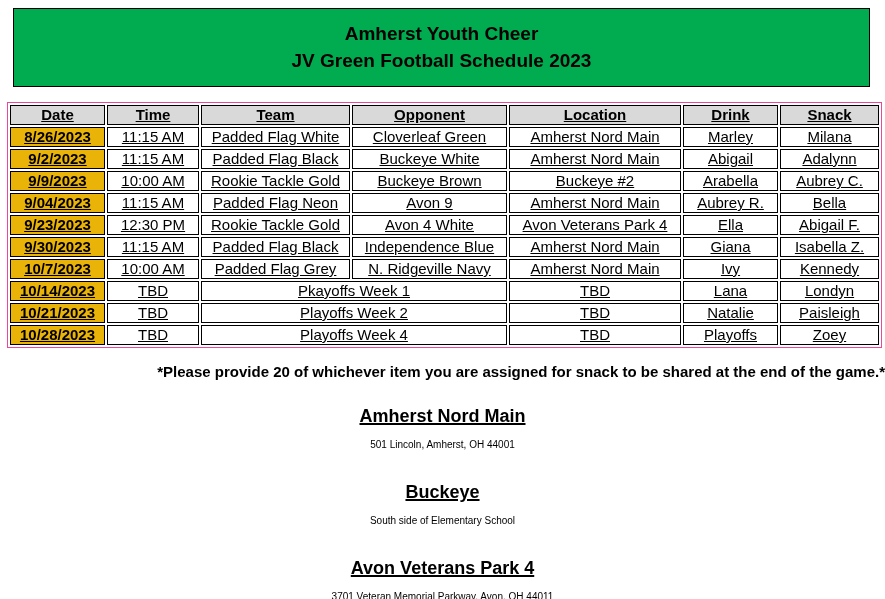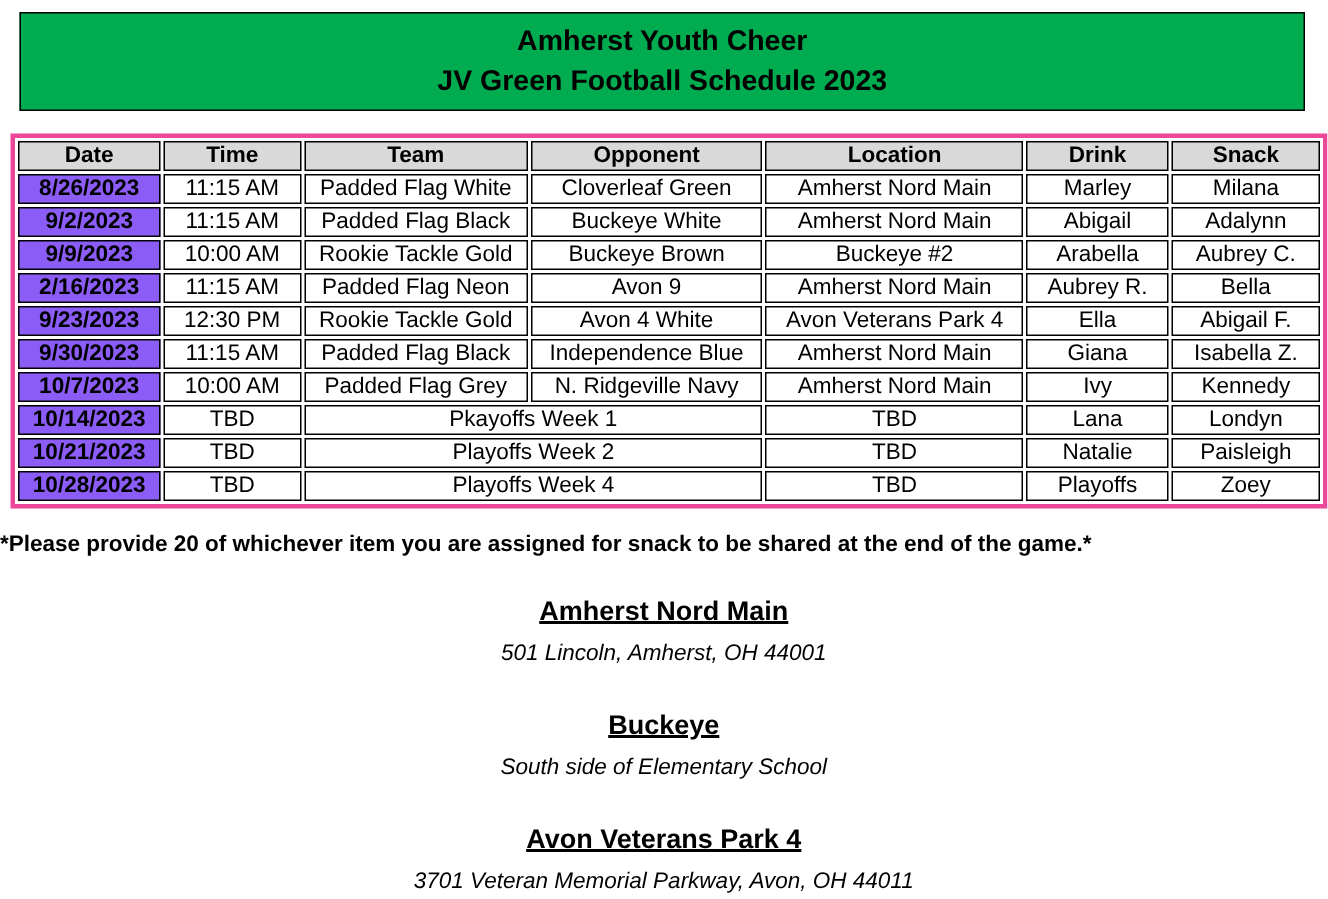--- a/index.html
+++ b/index.html
@@ -5,78 +5,78 @@
   * { box-sizing: border-box; }
   html, body {
     margin: 0; padding: 0;
     width: 885px; height: 599px;
     background: #ffffff;
     color: #000000;
     font-family: "Liberation Sans", sans-serif;
   }
   .banner {
     margin: 8px 15px 0 13px;
-    height: 66px;
+    height: 79px;
     background: #00AC4F;
     border: 1px solid #000;
     display: flex; flex-direction: column;
     justify-content: center; align-items: center;
     gap: 7px;
     font-weight: bold;
     font-size: 19px;
     line-height: 20px;
     text-align: center;
   }
   table.schedule {
     border-collapse: separate;
     border-spacing: 2px;
     margin: 15px 0 0 7px;
-    border: 3px solid #ec4899;
+    border: 1px solid #ec4899;
     table-layout: fixed;
+    text-decoration: underline;
   }
   .schedule th, .schedule td {
     border: 1px solid #000;
     background: #ffffff;
     text-align: center;
     vertical-align: middle;
     font-size: 15px;
     height: 18px;
     line-height: 18px;
     padding: 0 2px;
     overflow: hidden;
     white-space: nowrap;
   }
   .schedule th {
     background: #D9D9D9;
     font-weight: bold;
   }
   .schedule td.datecell {
-    background: #8b5cf6;
+    background: #eab308;
     font-weight: bold;
     margin-left: 30px;
   }
   .note {
     margin: 15px 0 0 0;
-    text-align: left;
+    text-align: right;
     font-weight: bold;
     font-size: 15px;
   }
   .loc { text-align: center; }
   .loc .locname {
     margin: 26px 0 6px 0;
     font-size: 18px;
     font-weight: bold;
     text-decoration: underline;
     text-decoration-thickness: 2px;
   }
   .loc .addr {
     margin: 0;
-    font-size: 15px;
+    font-size: 10px;
     line-height: 23px;
-    font-style: italic;
   }
 </style>
 </head>
 <body>
 
 <div>
 
   <div class="banner">
     <div>Amherst Youth Cheer</div>
     <div>JV Green Football Schedule 2023</div>
@@ -125,21 +125,21 @@
       <tr>
         <td class="datecell">9/9/2023</td>
         <td>10:00 AM</td>
         <td>Rookie Tackle Gold</td>
         <td>Buckeye Brown</td>
         <td>Buckeye #2</td>
         <td>Arabella</td>
         <td>Aubrey C.</td>
       </tr>
       <tr>
-        <td class="datecell">2/16/2023</td>
+        <td class="datecell">9/04/2023</td>
         <td>11:15 AM</td>
         <td>Padded Flag Neon</td>
         <td>Avon 9</td>
         <td>Amherst Nord Main</td>
         <td>Aubrey R.</td>
         <td>Bella</td>
       </tr>
       <tr>
         <td class="datecell">9/23/2023</td>
         <td>12:30 PM</td>

